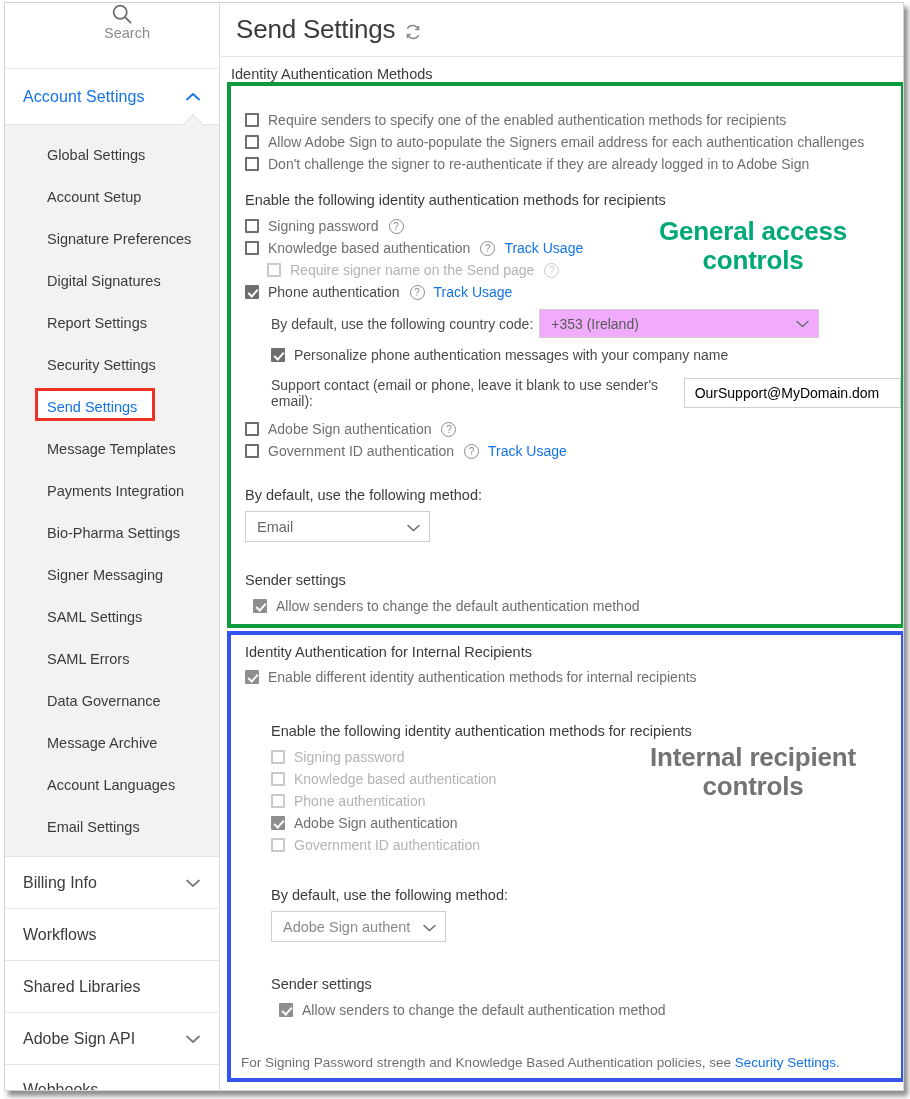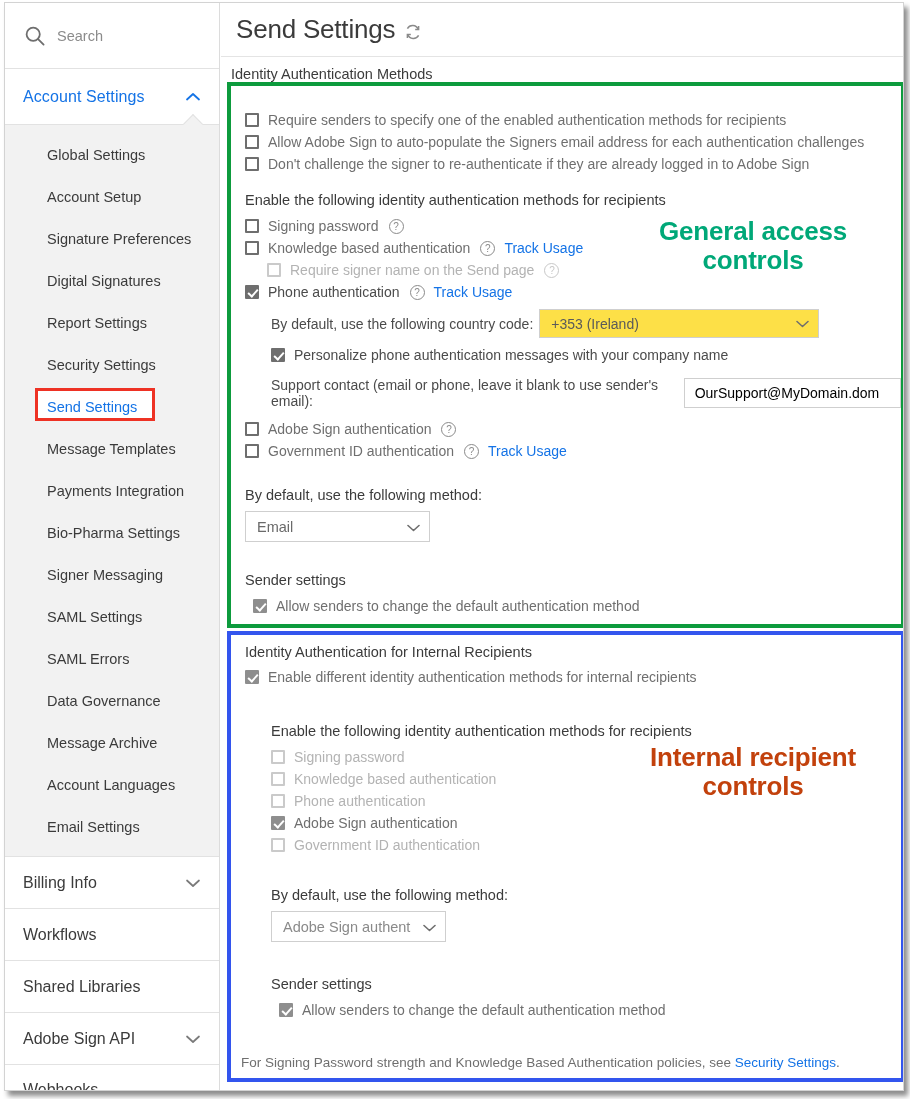--- a/index.html
+++ b/index.html
@@ -34,20 +34,21 @@
     background: #f2f2f2;
     border-right: 1px solid #dcdcdc;
   }
   .search-row {
     height: 66px;
     background: #ffffff;
     border-bottom: 1px solid #e2e2e2;
     display: flex;
     align-items: center;
     padding-left: 19px;
+    flex-direction: column;
   }
   .search-icon { width: 22px; height: 22px; flex: 0 0 auto; }
   .search-icon svg { display:block; }
   .search-placeholder {
     margin-left: 11px;
     font-size: 14.5px;
     color: #8b8b8b;
   }
   .acct-head {
     height: 56px;
@@ -231,21 +232,21 @@
 
   .inline-row {
     display: flex;
     align-items: center;
     margin: 7px 0 7px 26px;
     font-size: 14px;
     color: #4b4b4b;
   }
   .select {
     border: 1px solid #cfcfcf;
-    background: #fde047;
+    background: #f0abfc;
     height: 29px;
     display: flex;
     align-items: center;
     justify-content: space-between;
     padding: 0 9px 0 11px;
     font-size: 14px;
     color: #5a5a5a;
     margin-left: 6px;
   }
   .select .sel-chev { margin-left: 10px; color:#6e6e6e; font-size: 12px; }
@@ -302,21 +303,21 @@
   .callout-green {
     left: 598px; top: 214px;
     width: 300px;
     font-size: 26px;
     color: #00a878;
   }
   .callout-blue {
     left: 598px; top: 740px;
     width: 300px;
     font-size: 26px;
-    color: #c2410c;
+    color: #737373;
   }
 </style>
 </head>
 <body>
 
 <div class="page">
  <div class="frame">
 
   <div class="sidebar">
 

